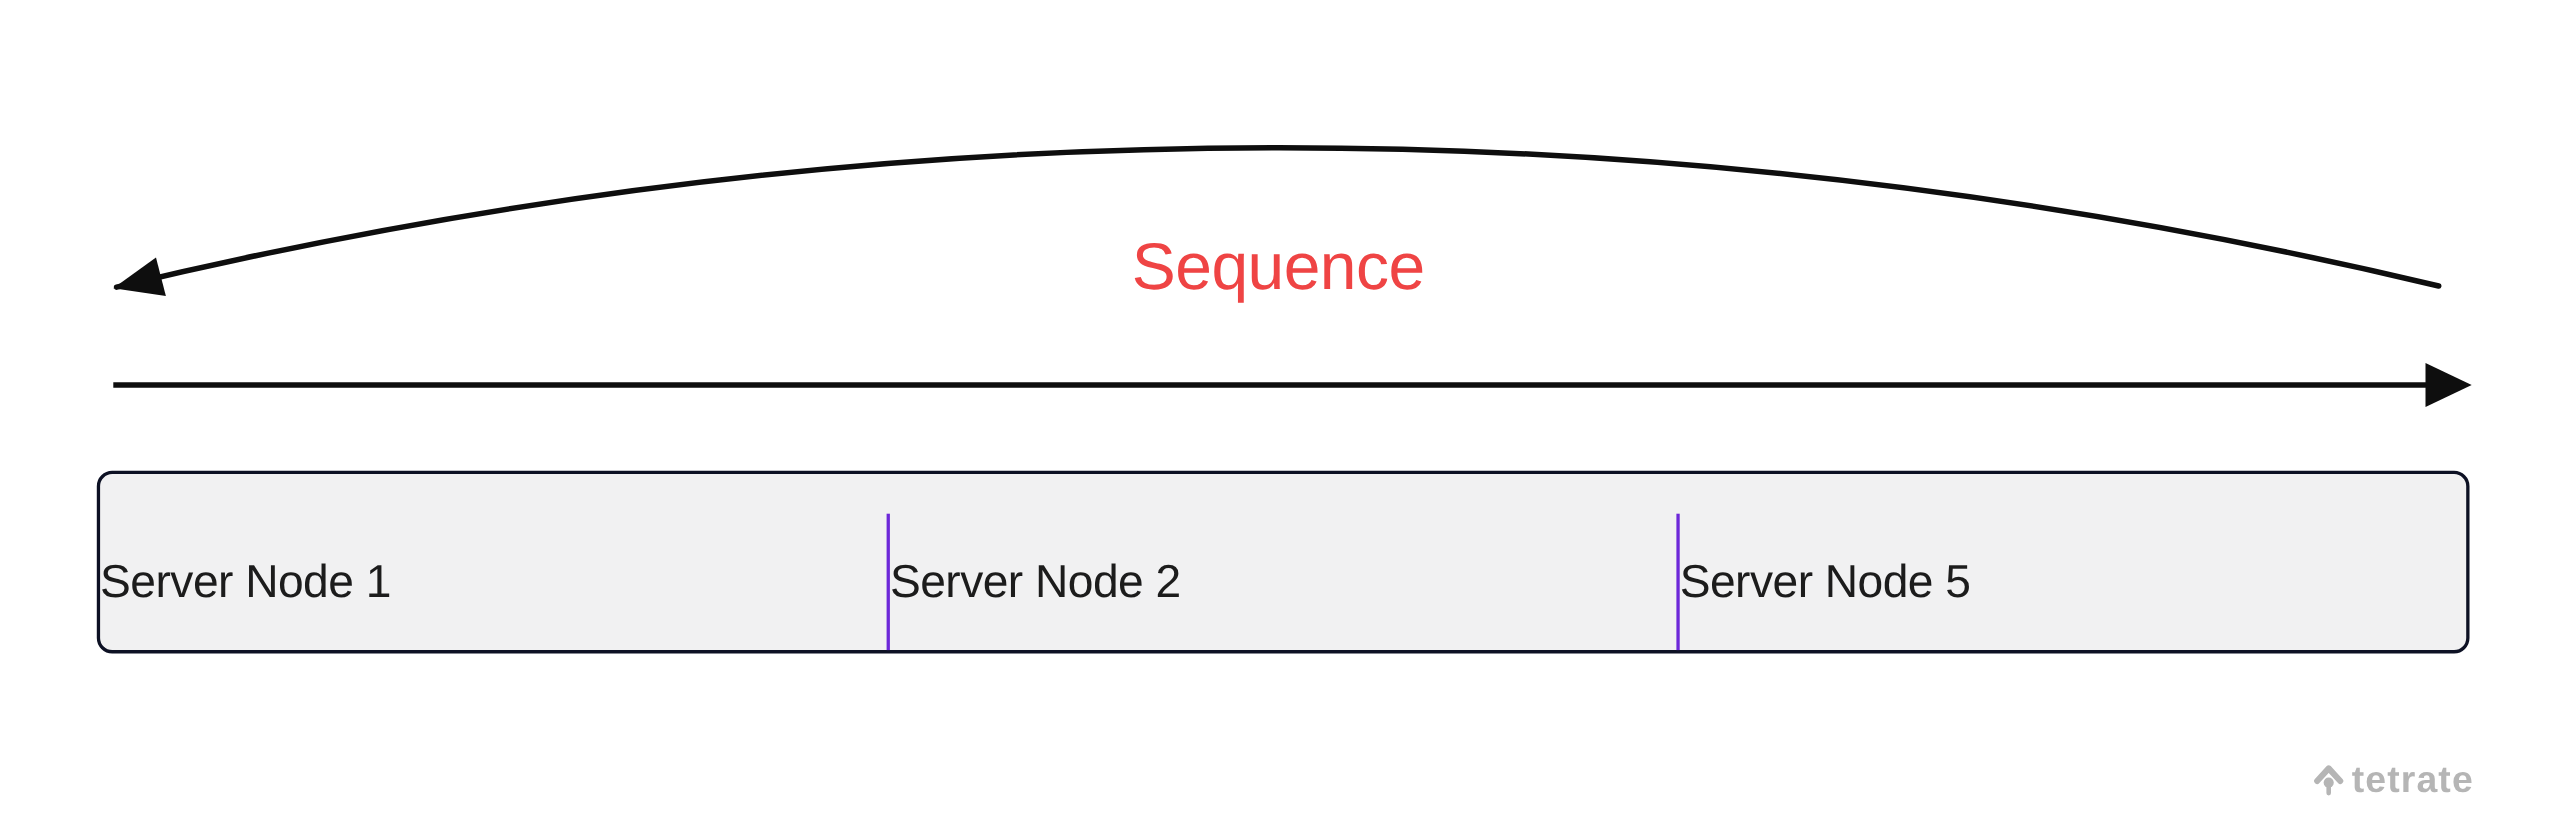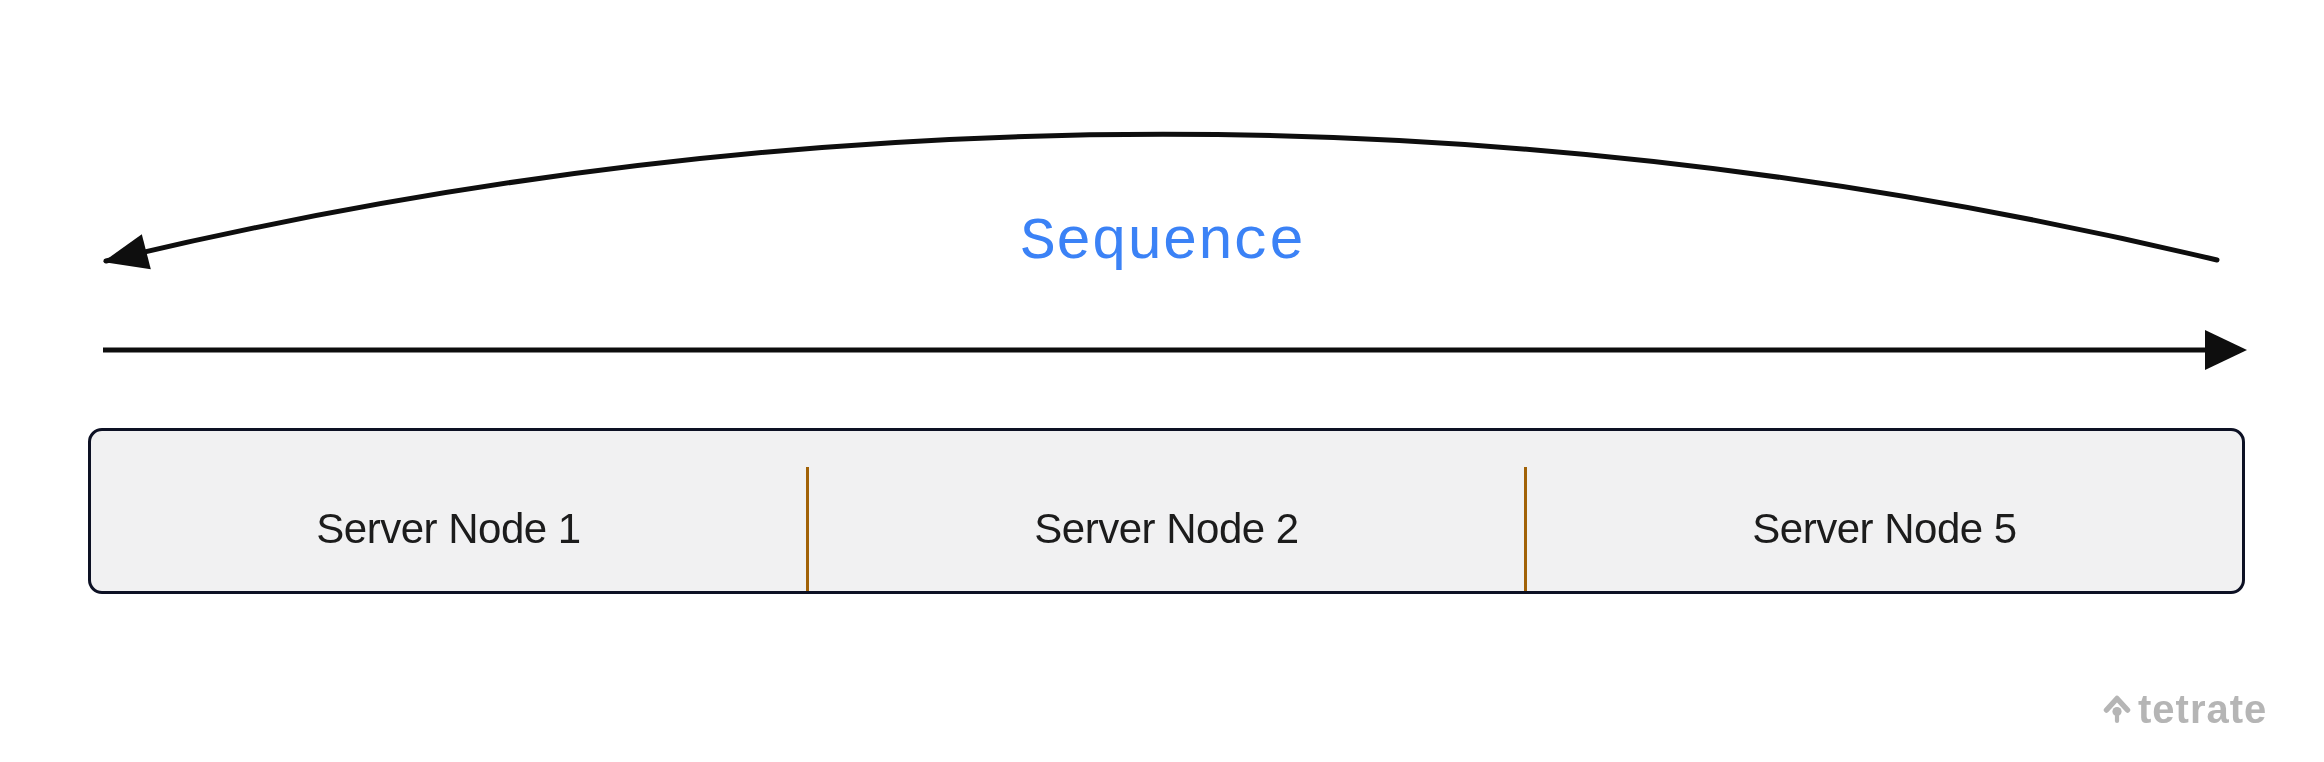--- a/index.html
+++ b/index.html
@@ -21,64 +21,63 @@
   .sequence-label {
     position: absolute;
     left: 0; right: 0;
     top: 206px;
     height: 72px;
     display: flex;
     align-items: center;
     justify-content: center;
     font-size: 60px;
     letter-spacing: -0.5px;
-    color: #3b82f6;
+    color: #ef4444;
     white-space: pre;
-    font-family: Liberation Mono, monospace;
   }
   .nodes-row {
     position: absolute;
     left: 88px;
     top: 428px;
     width: 2157px;
     height: 166px;
     display: flex;
     background: #f1f1f2;
     border: 3px solid #0d1124;
     border-radius: 14px;
   }
   .node {
     flex: 1 1 0;
     display: flex;
     align-items: center;
-    justify-content: center;
+    justify-content: flex-start;
     overflow: hidden;
     margin-top: 36px;
   }
   .node + .node {
-    border-left: 3px solid #a16207;
+    border-left: 3px solid #6d28d9;
   }
   .node-label {
     font-size: 42px;
     letter-spacing: -0.5px;
     color: #1c1c1c;
     white-space: pre;
   }
   .brand {
     position: absolute;
     left: 2103px;
     top: 691px;
     height: 36px;
     display: flex;
     align-items: center;
     gap: 7px;
   }
   .brand-icon { display: block; }
   .brand-text {
-    font-size: 40px;
+    font-size: 34px;
     font-weight: bold;
     letter-spacing: 1px;
     color: #b5b5b5;
     line-height: 1;
     text-align: center;
   }
 </style>
 </head>
 <body>
 

